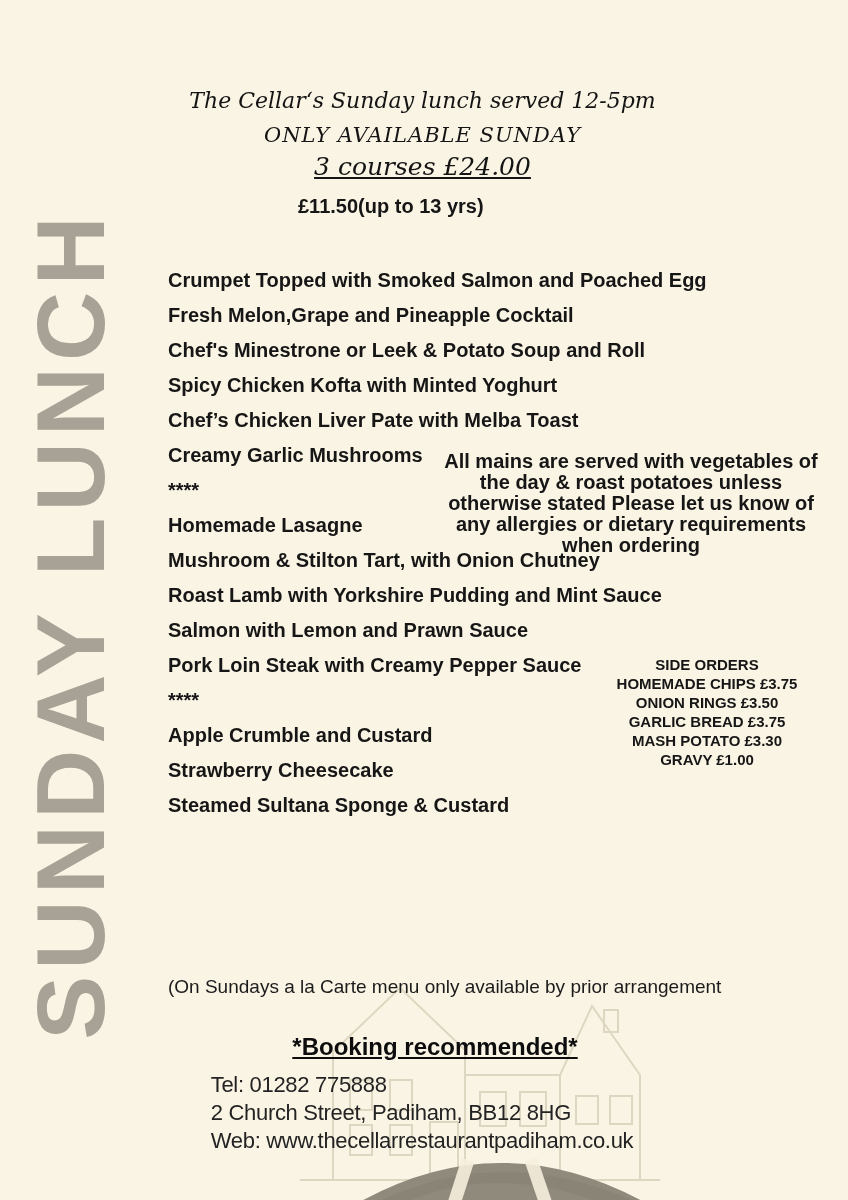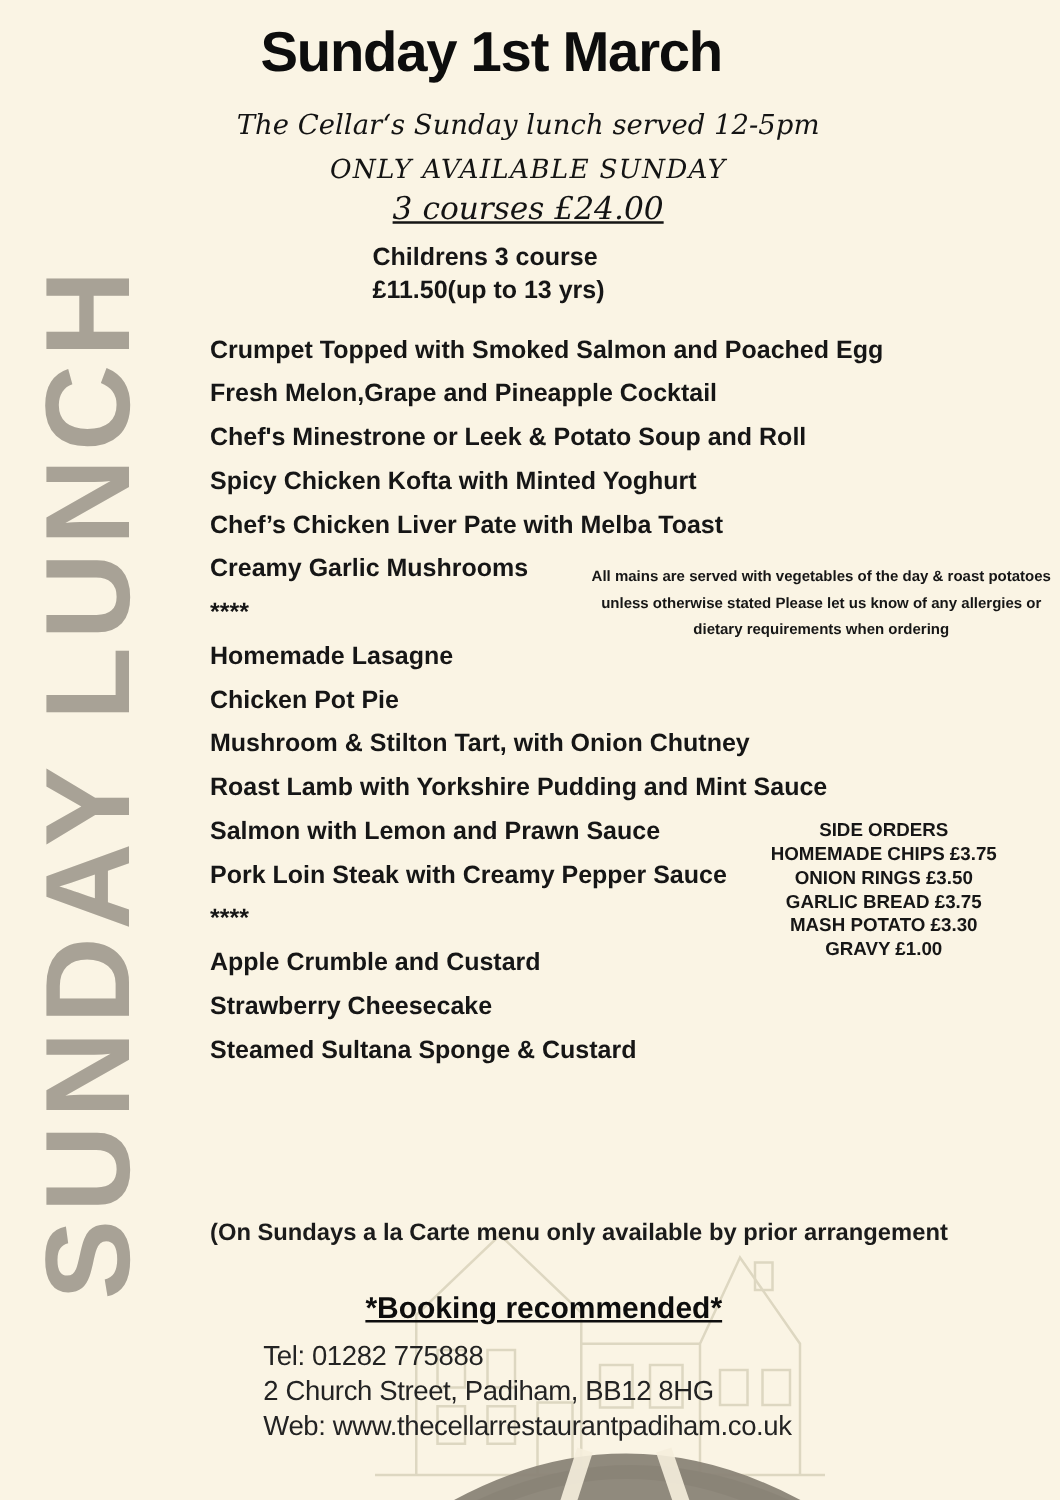--- a/index.html
+++ b/index.html
@@ -50,34 +50,34 @@
     position:absolute;z-index:1;
     left:168px;top:263px;
     font-weight:bold;font-size:20px;
   }
   .mi{height:35px;line-height:35px;white-space:nowrap;}
 
   .note{
     position:absolute;z-index:1;
     left:440px;top:451px;width:382px;
     text-align:center;font-weight:bold;
-    font-size:12px;line-height:21px;margin-left:26px;
+    font-size:20px;line-height:21px;
   }
 
   .sides{
     position:absolute;z-index:1;
     left:559px;top:655px;width:296px;
     text-align:center;font-weight:bold;
     font-size:15px;line-height:19px;
   }
 
   .carte{
     position:absolute;z-index:1;
     left:168px;top:976px;
-    font-weight:bold;font-size:19px;white-space:nowrap;
+    font-weight:normal;font-size:19px;white-space:nowrap;
     color:#1b1b1b;
   }
   .booking{
     position:absolute;z-index:1;
     left:435px;top:1033px;transform:translateX(-50%);
     font-weight:bold;font-size:24px;white-space:nowrap;
     color:#0d0d0d;
     text-decoration:underline;
   }
   .contact{
@@ -112,48 +112,45 @@
     <g>
       <path d="M352 1218 Q 500 1128 652 1218" stroke="#8a8477" stroke-width="20" fill="none" opacity="0.95"></path>
       <path d="M330 1290 Q 500 1150 690 1290" stroke="#8a8477" stroke-width="96" fill="none" opacity="0.95"></path>
       <path d="M452 1210 L468 1160" stroke="#f6efdd" stroke-width="13" opacity="0.9"></path>
       <path d="M548 1210 L531 1160" stroke="#f6efdd" stroke-width="13" opacity="0.9"></path>
     </g>
   </svg>
 
   <div class="banner">SUNDAY LUNCH</div>
 
-  <h1 class="title">Sunday 1st March</h1>
 
   <div class="intro">
     <div class="l1">The Cellar‘s Sunday lunch served 12-5pm</div>
     <div class="l2">ONLY AVAILABLE SUNDAY</div>
     <div class="l3">3 courses £24.00</div>
   </div>
 
   <div class="children">
-    <div>Childrens 3 course</div>
     <div>£11.50(up to 13 yrs)</div>
   </div>
 
   <div class="menu">
     <div>
 
     <div class="mi">Crumpet Topped with Smoked Salmon and Poached Egg</div>
         <div class="mi">Fresh Melon,Grape and Pineapple Cocktail</div>
         <div class="mi">Chef's Minestrone or Leek &amp; Potato Soup and Roll</div>
         <div class="mi">Spicy Chicken Kofta with Minted Yoghurt</div>
         <div class="mi">Chef’s Chicken Liver Pate with Melba Toast</div>
         <div class="mi">Creamy Garlic Mushrooms</div>
       </div>
     <div class="mi">****</div>
     <div>
 
     <div class="mi">Homemade Lasagne</div>
-        <div class="mi">Chicken Pot Pie</div>
         <div class="mi">Mushroom &amp; Stilton Tart, with Onion Chutney</div>
         <div class="mi">Roast Lamb with Yorkshire Pudding and Mint Sauce</div>
         <div class="mi">Salmon with Lemon and Prawn Sauce</div>
         <div class="mi">Pork Loin Steak with Creamy Pepper Sauce</div>
       </div>
     <div class="mi">****</div>
     <div>
 
         <div class="mi">Apple Crumble and Custard</div>
         <div class="mi">Strawberry Cheesecake</div>

